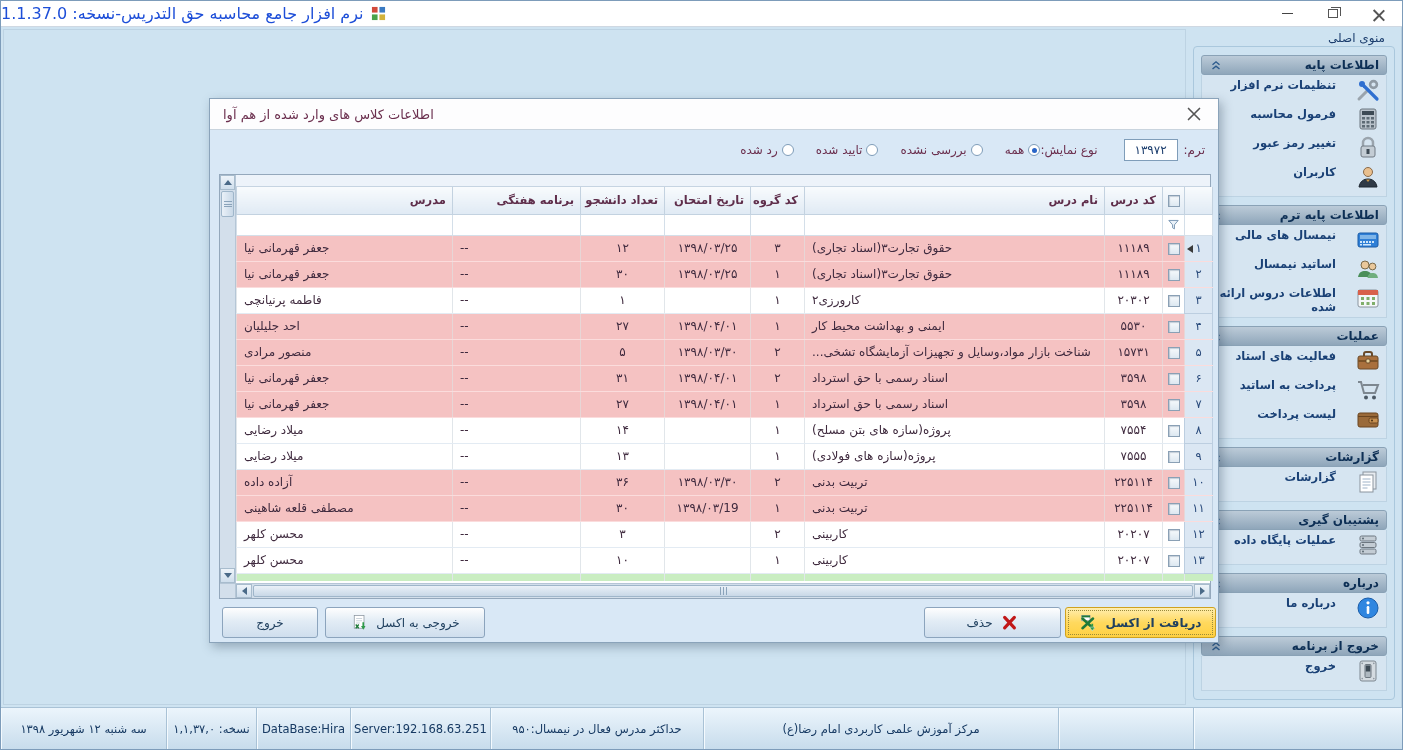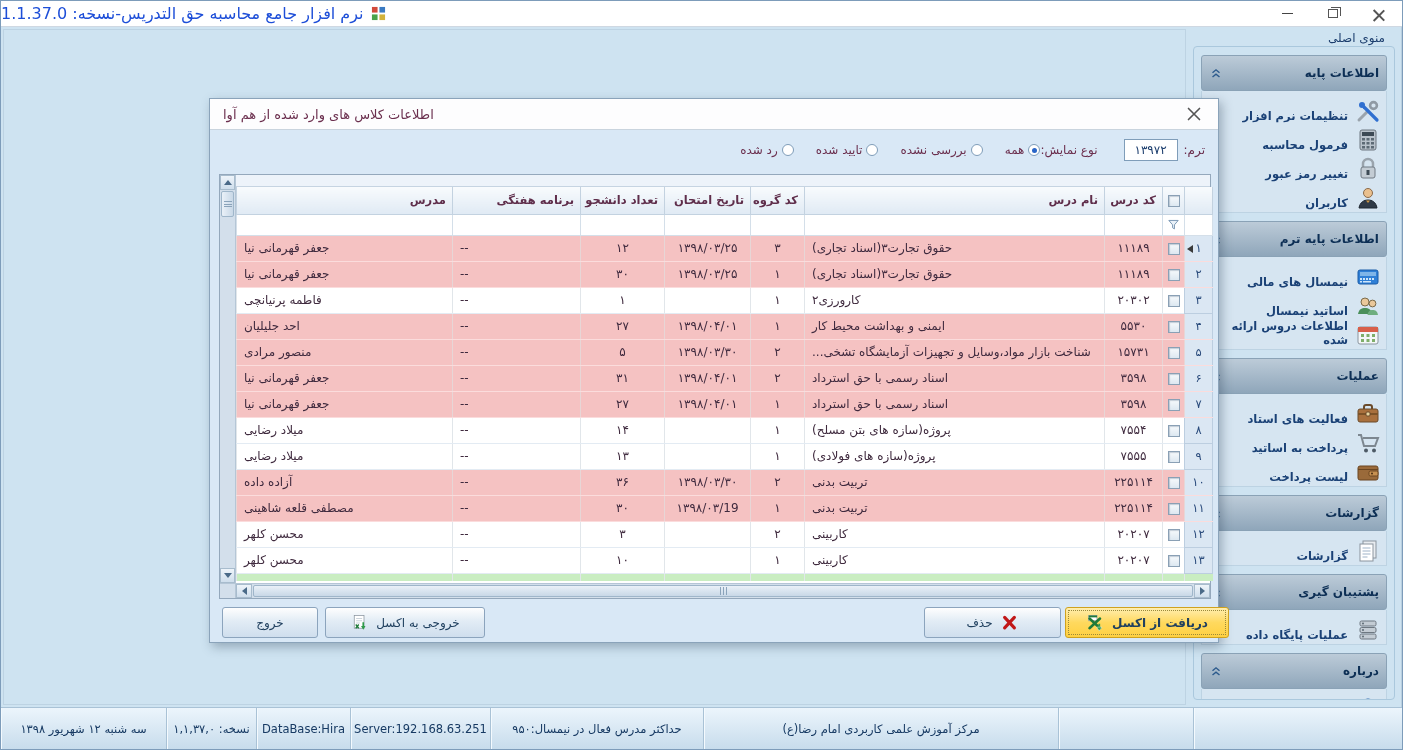--- a/index.html
+++ b/index.html
@@ -18,24 +18,24 @@
   .glyph-close{position:relative;width:12px;height:12px}
   .glyph-close:before,.glyph-close:after{content:"";position:absolute;left:5px;top:0;width:1.5px;height:15px;background:#555}
   .glyph-close:before{transform:rotate(45deg)}.glyph-close:after{transform:rotate(-45deg)}
   
   .client{flex:1;position:relative;background:#cee3f1}
   .workspace{position:absolute;left:2px;top:2px;right:216px;bottom:2px;border:1px solid #bdd3e3;background:#cee3f1}
   
   .sidebar{position:absolute;top:0;right:0;width:215px;bottom:0;direction:rtl;padding:2px 6px 4px 6px;border-right:1px solid #b9cfdf}
   .menu-group-title{color:#1c3e6e;font-size:12px;text-align:right;padding:2px 10px 1px 0}
   .menu-box{border:1px solid #aac8dd;border-radius:4px;height:calc(100% - 20px);padding:8px 7px;display:flex;flex-direction:column;gap:8px;overflow:hidden}
-  .acc-header{height:36px;background:linear-gradient(#bccbd8,#8fa6ba);border:1px solid #8aa2b6;border-radius:3px;display:flex;align-items:center;justify-content:space-between;padding:0 7px;color:#0d2f55;font-weight:bold;font-size:12px;cursor:pointer}
+  .acc-header{height:20px;background:linear-gradient(#bccbd8,#8fa6ba);border:1px solid #8aa2b6;border-radius:3px;display:flex;align-items:center;justify-content:space-between;padding:0 7px;color:#0d2f55;font-weight:bold;font-size:12px;cursor:pointer}
   .acc-header .chev{width:14px;height:14px;display:inline-flex}
   .acc-body{background:#d6e5f1;border:1px solid #bdd3e3;border-top:0;padding:3px 5px 2px 3px}
-  .acc-item{height:29px;display:flex;align-items:flex-end;gap:7px;color:#1a4176;font-size:11.5px;font-weight:bold;cursor:pointer}
+  .acc-item{height:29px;display:flex;align-items:flex-start;gap:19px;color:#1a4176;font-size:11.5px;font-weight:bold;cursor:pointer}
   .acc-item .icon{width:26px;height:24px;display:inline-flex;align-items:center;justify-content:center;flex:0 0 auto}
   .icon svg{width:100%;height:100%}
   
   .dialog{position:absolute;left:208px;top:71px;width:1010px;height:545px;background:#d9e8f6;border:1px solid #8aa3ba;box-shadow:3px 4px 10px rgba(40,60,80,.35)}
   .dlg-titlebar{height:31px;background:#fdfdfe;border-bottom:1px solid #c9d4de;display:flex;align-items:center;padding:0 13px}
   .dlg-title{color:#6b2f4e;font-size:13px;direction:rtl;unicode-bidi:plaintext}
   .dlg-close{margin-left:auto;width:22px;height:22px;display:flex;align-items:center;justify-content:center;cursor:pointer}
   .dlg-body{position:relative;height:512px}
   .dlg-controls{position:absolute;top:9px;right:13px;display:flex;direction:rtl;align-items:center;color:#6b2f4e;font-size:12px}
   .lbl{white-space:nowrap}
@@ -73,21 +73,21 @@
   .hscroll .sbtn{width:16px;height:100%;flex:0 0 auto}
   .hthumb{flex:1;margin:1px;background:linear-gradient(#eaf1f8,#c8d8e7);border:1px solid #9fb6ca;border-radius:2px;display:flex;align-items:center;justify-content:center;gap:2px}
   .hthumb i{width:1px;height:8px}
   
   .dlg-buttons{position:absolute;left:0;right:0;top:477px;height:35px}
   .btn{position:absolute;height:31px;border:1px solid #8ca4bd;border-radius:3px;background:linear-gradient(#fefefe,#e2ecf5 45%,#cfdeed);color:#20405f;font-size:12px;display:flex;align-items:center;justify-content:center;gap:7px;cursor:pointer;direction:ltr}
   .btn .icon{width:19px;height:18px;display:inline-flex}
   .btn-exit{left:12px;width:96px}
   .btn-export{left:115px;width:160px}
   .btn-delete{left:714px;width:137px}
-  .btn-import{left:855px;width:164px;background:linear-gradient(#ffeeb0,#ffd95e 50%,#fhc?#ffd34e);background:linear-gradient(#ffeeb0,#ffd95e 50%,#ffd042);border:1px solid #cfa21f;outline:1px dotted #9a8a3a;outline-offset:-4px;font-weight:bold}
+  .btn-import{left:855px;width:151px;background:linear-gradient(#ffeeb0,#ffd95e 50%,#fhc?#ffd34e);background:linear-gradient(#ffeeb0,#ffd95e 50%,#ffd042);border:1px solid #cfa21f;outline:1px dotted #9a8a3a;outline-offset:-4px;font-weight:bold}
   
   .statusbar{height:42px;flex:0 0 auto;background:linear-gradient(#ecf5fc,#c7dcec);border-top:1px solid #a9c2d6;display:flex}
   .scell{border-right:1px solid #a9c2d6;box-shadow:inset 1px 0 0 #f4fafe;display:flex;align-items:center;justify-content:center;padding:0 8px;color:#173a63;font-size:11.5px;white-space:nowrap;overflow:hidden}
   .scell:nth-child(1){width:166px}.scell:nth-child(2){width:90px}.scell:nth-child(3){width:94px}
   .scell:nth-child(4){width:140px}.scell:nth-child(5){width:213px}.scell:nth-child(6){width:355px}
   .scell:nth-child(7){width:135px}.scell:nth-child(8){flex:1;border-right:0}
 </style>
 </head>
 <body>
 

